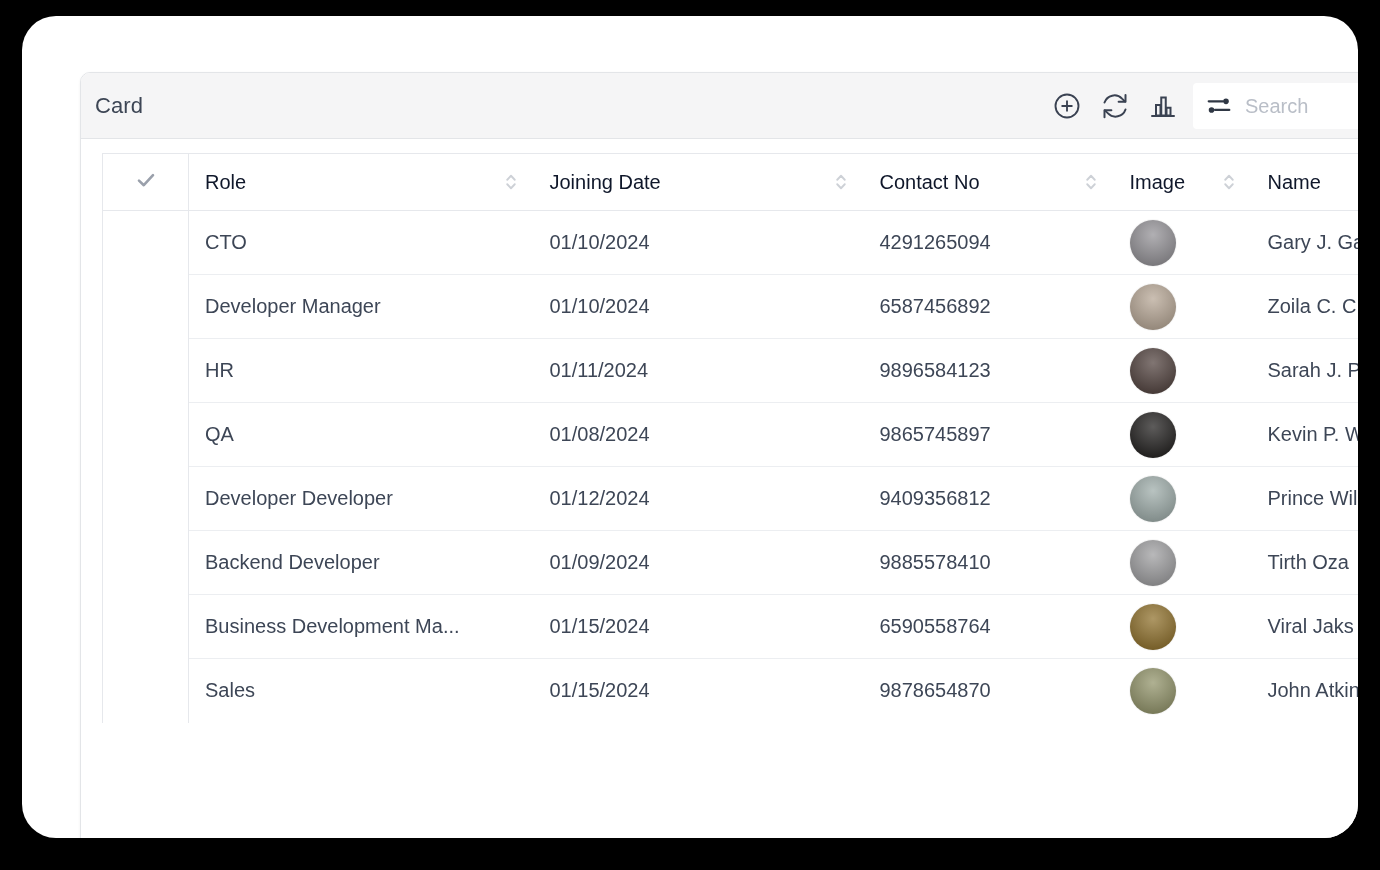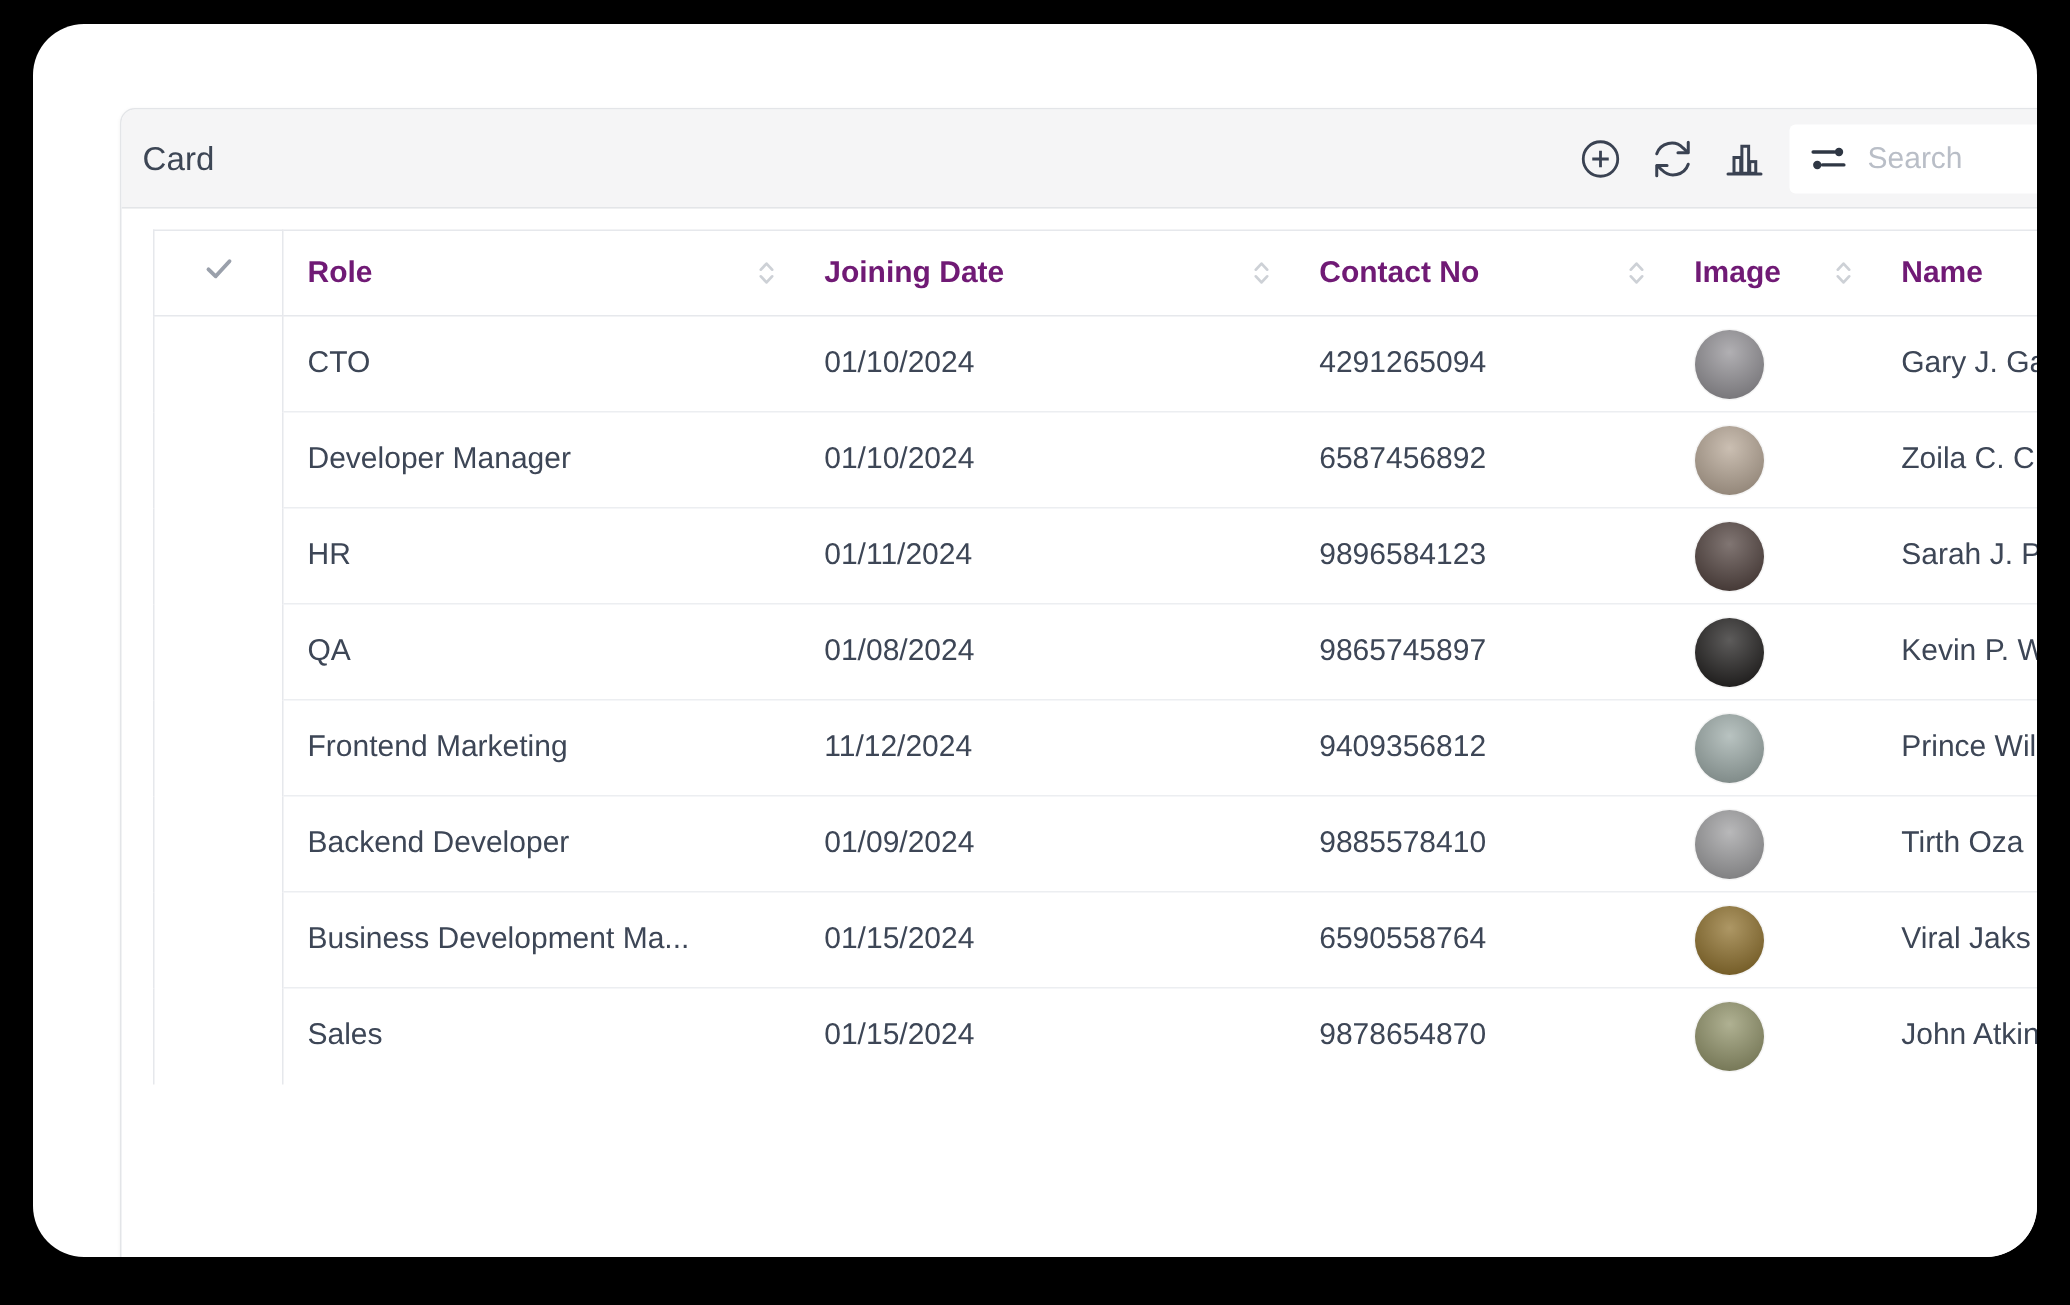--- a/index.html
+++ b/index.html
@@ -117,22 +117,22 @@
     width: 1420px;
     table-layout: fixed;
   }
   thead th {
     height: 57px;
     background: #ffffff;
     border: 1px solid #e6e8ec;
     border-left: none;
     border-right: none;
     font-size: 20px;
-    font-weight: 700;
-    color: #701a75;
+    font-weight: 400;
+    color: #0f172a;
     text-align: left;
     padding: 0 16px;
     vertical-align: middle;
     white-space: nowrap;
   }
   thead th.first-col {
     border-left: 1px solid #e6e8ec;
     border-right: 1px solid #e6e8ec;
     text-align: center;
     padding: 0;
@@ -333,22 +333,22 @@
                 <td>QA</td>
                 <td>01/08/2024</td>
                 <td>9865745897</td>
                 <td>
                   <span class="avatar" style="background: radial-gradient(circle at 50% 32%, rgba(255, 255, 255, 0.3), rgba(0, 0, 0, 0.25)), rgb(23, 21, 20);"></span>
                 </td>
                 <td>Kevin P. W</td>
               </tr>
               <tr>
                 <td class="cell-check"></td>
-                <td>Frontend Marketing</td>
-                <td>11/12/2024</td>
+                <td>Developer Developer</td>
+                <td>01/12/2024</td>
                 <td>9409356812</td>
                 <td>
                   <span class="avatar" style="background: radial-gradient(circle at 50% 32%, rgba(255, 255, 255, 0.3), rgba(0, 0, 0, 0.25)), rgb(154, 169, 166);"></span>
                 </td>
                 <td>Prince Wil</td>
               </tr>
               <tr>
                 <td class="cell-check"></td>
                 <td>Backend Developer</td>
                 <td>01/09/2024</td>

